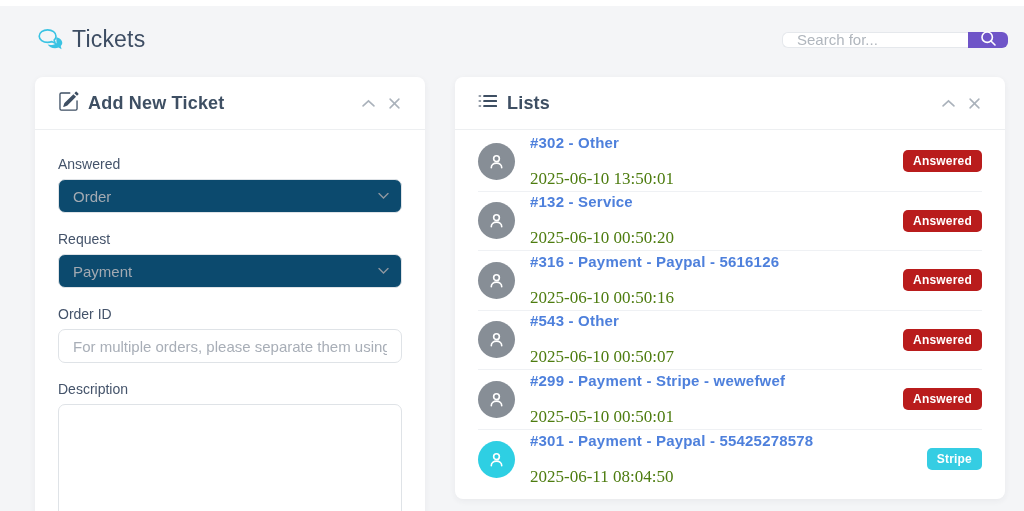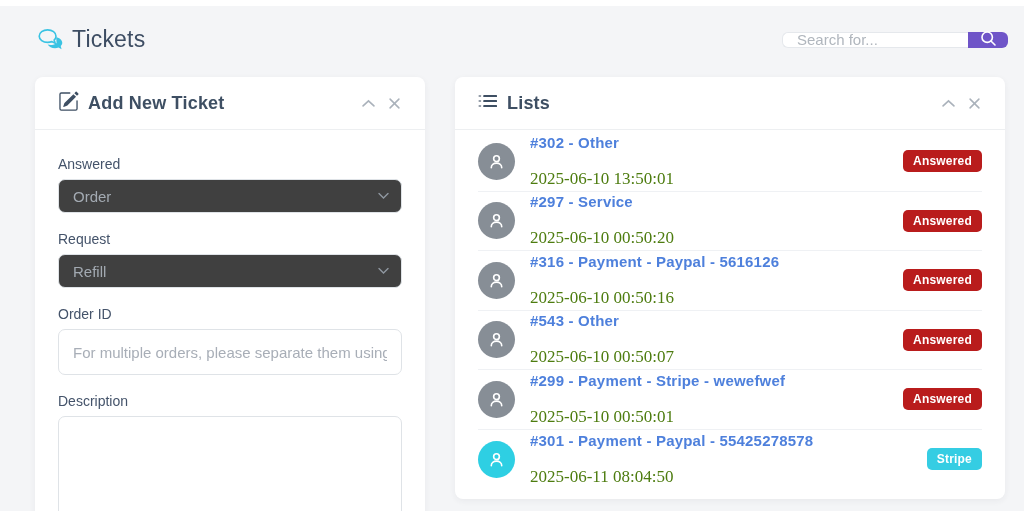--- a/index.html
+++ b/index.html
@@ -49,25 +49,25 @@
   .card-controls { margin-left: auto; display: flex; align-items: center; gap: 10px; }
   .ctrl-btn { background: none; border: none; padding: 2px; cursor: pointer; line-height: 0; }
 
   
   .card-body-form { padding: 26px 23px 24px 23px; }
   .form-group { margin-bottom: 18px; }
   .form-label { display: block; font-size: 14px; font-weight: 500; color: #44536a; margin-bottom: 7px; }
   .fake-select {
     position: relative; height: 34px; border: 1px solid #dfe3e7; border-radius: 7px;
     display: flex; align-items: center; padding: 0 14px;
-    font-size: 15px; color: #a3aab2; cursor: pointer; background: #404040;
+    font-size: 15px; color: #a3aab2; cursor: pointer; background: #0c4a6e;
   }
   .fake-select .sel-caret { position: absolute; right: 12px; top: 50%; transform: translateY(-50%); line-height: 0; }
   .text-input {
-    width: 100%; height: 46px; border: 1px solid #dfe3e7; border-radius: 7px;
+    width: 100%; height: 34px; border: 1px solid #dfe3e7; border-radius: 7px;
     padding: 0 14px; font-size: 15px; color: #0f172a; outline: none; background: #fff;
     font-family: "Liberation Sans", "DejaVu Sans", sans-serif;
   }
   .text-input::placeholder { color: #a8aeb7; }
   .desc-area {
     width: 100%; height: 215px; border: 1px solid #dfe3e7; border-radius: 7px;
     padding: 10px 14px; font-size: 15px; color: #57606a; outline: none; resize: none;
     background: #fff; font-family: "Liberation Sans", "DejaVu Sans", sans-serif;
   }
 
@@ -161,21 +161,21 @@
             <svg width="11" height="7" viewBox="0 0 11 7">
                 <path d="M1 1l4.5 4.5L10 1" stroke="#8f97a0" stroke-width="1.4" fill="none" stroke-linecap="round"></path>
               </svg>
           </span>
         </div>
       </div>
 
       <div class="form-group">
         <label class="form-label">Request</label>
         <div class="fake-select">
-          <span>Refill</span>
+          <span>Payment</span>
           <span class="sel-caret">
             <svg width="11" height="7" viewBox="0 0 11 7">
                 <path d="M1 1l4.5 4.5L10 1" stroke="#8f97a0" stroke-width="1.4" fill="none" stroke-linecap="round"></path>
               </svg>
           </span>
         </div>
       </div>
 
       <div class="form-group">
         <label class="form-label">Order ID</label>
@@ -232,21 +232,21 @@
   </div>
 
   <div class="ticket-row">
     <span class="avatar answered">
       <svg width="19" height="19" viewBox="0 0 20 20">
         <circle cx="10" cy="7" r="3" fill="none" stroke="#ffffff" stroke-width="1.7"></circle>
         <path d="M4.5 16.5c0-3 2.5-4.8 5.5-4.8s5.5 1.8 5.5 4.8" fill="none" stroke="#ffffff" stroke-width="1.7" stroke-linecap="round"></path>
       </svg>
     </span>
     <span class="ticket-text">
-      <a class="ticket-title" href="#">#297 - Service</a>
+      <a class="ticket-title" href="#">#132 - Service</a>
       <span class="ticket-time">2025-06-10 00:50:20</span>
     </span>
     <span class="status-badge answered">Answered</span>
   </div>
 
   <div class="ticket-row">
     <span class="avatar answered">
       <svg width="19" height="19" viewBox="0 0 20 20">
         <circle cx="10" cy="7" r="3" fill="none" stroke="#ffffff" stroke-width="1.7"></circle>
         <path d="M4.5 16.5c0-3 2.5-4.8 5.5-4.8s5.5 1.8 5.5 4.8" fill="none" stroke="#ffffff" stroke-width="1.7" stroke-linecap="round"></path>

